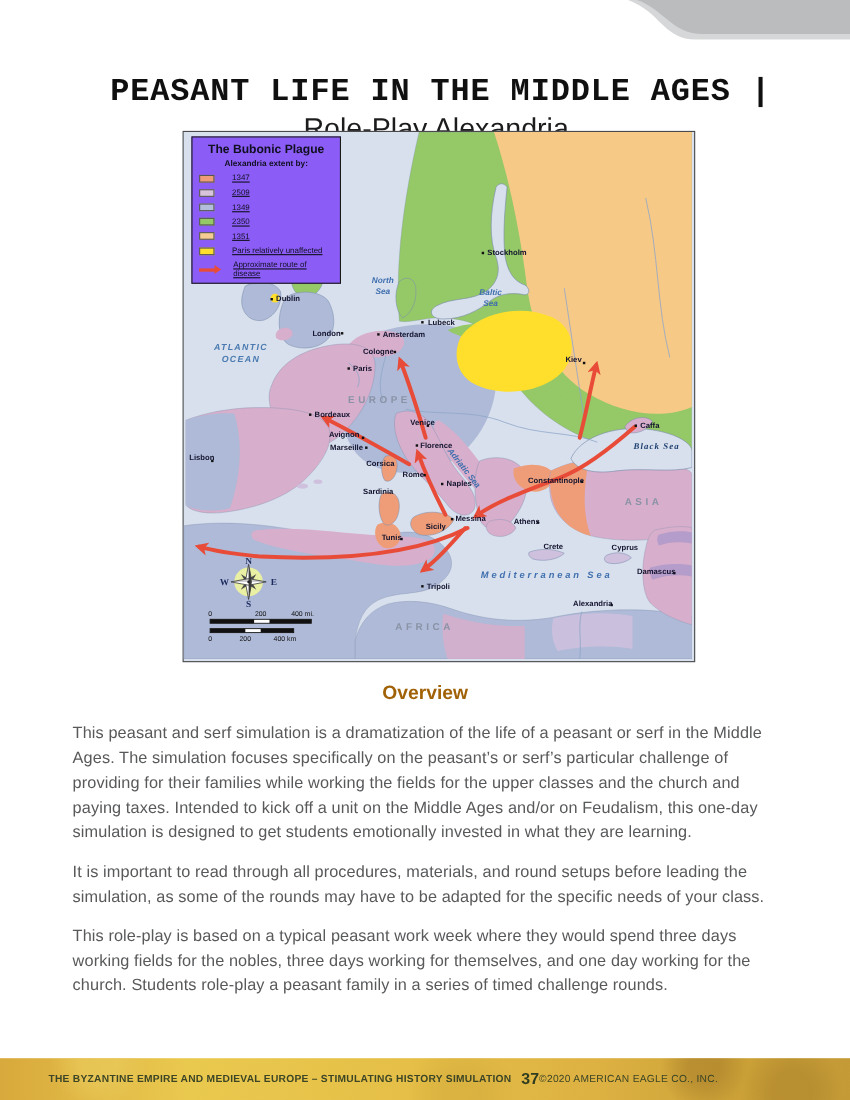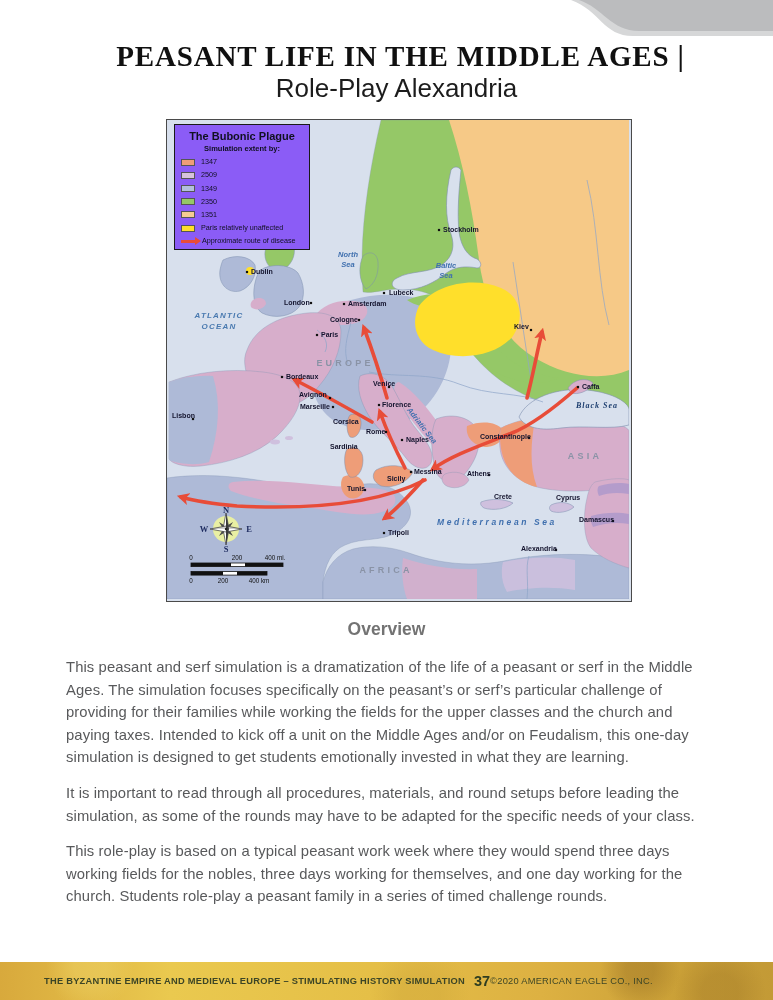--- a/index.html
+++ b/index.html
@@ -2,50 +2,50 @@
 <html><head>
 <meta charset="utf-8">
 <style>
   html,body{margin:0;padding:0;background:#888;}
   .page{position:relative;width:773px;height:1000px;background:#ffffff;overflow:hidden;
         font-family:"Liberation Sans",sans-serif;margin:0 auto;}
   
   .corner-tab{position:absolute;top:0;right:0;width:212px;height:38px;}
   
   .title-block{position:absolute;top:40px;left:0;width:100%;text-align:center;}
-  .title-main{font-family:Liberation Serif, serif;font-weight:bold;font-size:29px;
-              letter-spacing:0.8px;color:#101010;line-height:32px;padding-left:28px;}
+  .title-main{font-family:Liberation Mono, monospace;font-weight:bold;font-size:29px;
+              letter-spacing:0.8px;color:#101010;line-height:32px;padding-left:28px;margin-top:28px;}
   .title-sub{font-family:"Liberation Sans",sans-serif;font-weight:400;font-size:26px;
              color:#1c1c1c;line-height:32px;padding-left:20px;}
   
   .map-wrap{position:absolute;left:166px;top:119px;width:464px;height:481px;
             border:1px solid #4a4a4a;background:#d8e0ed;}
   .map-wrap svg{display:block;}
   .legend{position:absolute;left:7px;top:4px;width:136px;background:#8b5cf6;
           border:1.5px solid #1a1a1a;box-sizing:border-box;padding:5px 6px 4px 6px;}
   .legend-title{font-size:11px;font-weight:bold;color:#101020;text-align:center;line-height:12px;}
   .legend-sub{font-size:7.5px;font-weight:bold;color:#101020;text-align:center;margin-top:2px;}
   .legend-row{display:flex;align-items:center;margin-top:5.2px;}
   .swatch{width:14px;height:7px;border:1px solid #555;box-sizing:border-box;flex:0 0 auto;}
   .arrow-swatch{position:relative;width:15px;height:2.6px;background:#e84c38;flex:0 0 auto;}
   .arrow-swatch:after{content:"";position:absolute;right:-5px;top:-3.2px;border-left:6px solid #e84c38;
           border-top:4.2px solid transparent;border-bottom:4.2px solid transparent;}
-  .legend-label{font-size:7.2px;color:#101020;margin-left:6px;line-height:8px;}
+  .legend-label{font-size:7.2px;color:#101020;margin-left:16px;line-height:8px;text-decoration:underline;}
   
   .city{font:bold 7px "Liberation Sans",sans-serif;fill:#14142e;}
   .sea{font:italic bold 7.5px "Liberation Sans",sans-serif;fill:#3f6fae;}
   .sea-dark{font:italic bold 8px "Liberation Serif",serif;fill:#1e3f70;letter-spacing:1px;}
   .ocean{font:italic bold 8px "Liberation Sans",sans-serif;fill:#4a7ab0;letter-spacing:1.2px;}
   .med{font:italic bold 8.5px "Liberation Sans",sans-serif;fill:#3f6fae;letter-spacing:2.6px;}
   .continent{font:bold 9px "Liberation Sans",sans-serif;fill:#8a93a6;letter-spacing:3.2px;}
   .compass-letter{font:bold 8.5px "Liberation Serif",serif;fill:#1c2a5e;}
   .scale-label{font:6.3px "Liberation Sans",sans-serif;fill:#111;}
   
   .overview-heading{position:absolute;top:619px;left:0;width:100%;text-align:center;
-        font-size:17.5px;font-weight:bold;color:#737373;}
+        font-size:17.5px;font-weight:bold;color:#a16207;}
   .body-copy{position:absolute;top:656px;left:66px;width:654px;color:#58595b;
         font-size:14.8px;line-height:22.6px;letter-spacing:0.1px;}
   .body-copy p{margin:0 0 13px 0;}
   
   .footer{position:absolute;left:0;bottom:0;width:773px;height:38px;display:flex;align-items:center;
      background:
        radial-gradient(circle at 640px 8px, rgba(140,100,30,0.35) 0 14px, transparent 40px),
        radial-gradient(circle at 720px 30px, rgba(150,110,35,0.30) 0 18px, transparent 46px),
        radial-gradient(circle at 420px 34px, rgba(210,170,60,0.5) 0 20px, transparent 50px),
        radial-gradient(circle at 90px 4px, rgba(235,205,95,0.6) 0 16px, transparent 44px),
@@ -265,21 +265,21 @@
         <rect x="24" y="451.5" width="32" height="3.6" fill="#111"></rect>
         <rect x="70" y="451.5" width="30" height="3.6" fill="#111"></rect>
         <text class="scale-label" x="24" y="463" text-anchor="middle">0</text>
         <text class="scale-label" x="56" y="463" text-anchor="middle">200</text>
         <text class="scale-label" x="92" y="463" text-anchor="middle">400 km</text>
       </g>
     </svg>
 
     <div class="legend">
       <div class="legend-title">The Bubonic Plague</div>
-      <div class="legend-sub">Simulation extent by:</div>
+      <div class="legend-sub">Alexandria extent by:</div>
       <div id="legend-rows">
           <div class="legend-row">
             <span class="swatch" style="background: rgb(238, 157, 120);"></span>
             <span class="legend-label">1347</span>
           </div>
           <div class="legend-row">
             <span class="swatch" style="background: rgb(215, 195, 220);"></span>
             <span class="legend-label">2509</span>
           </div>
           <div class="legend-row">

